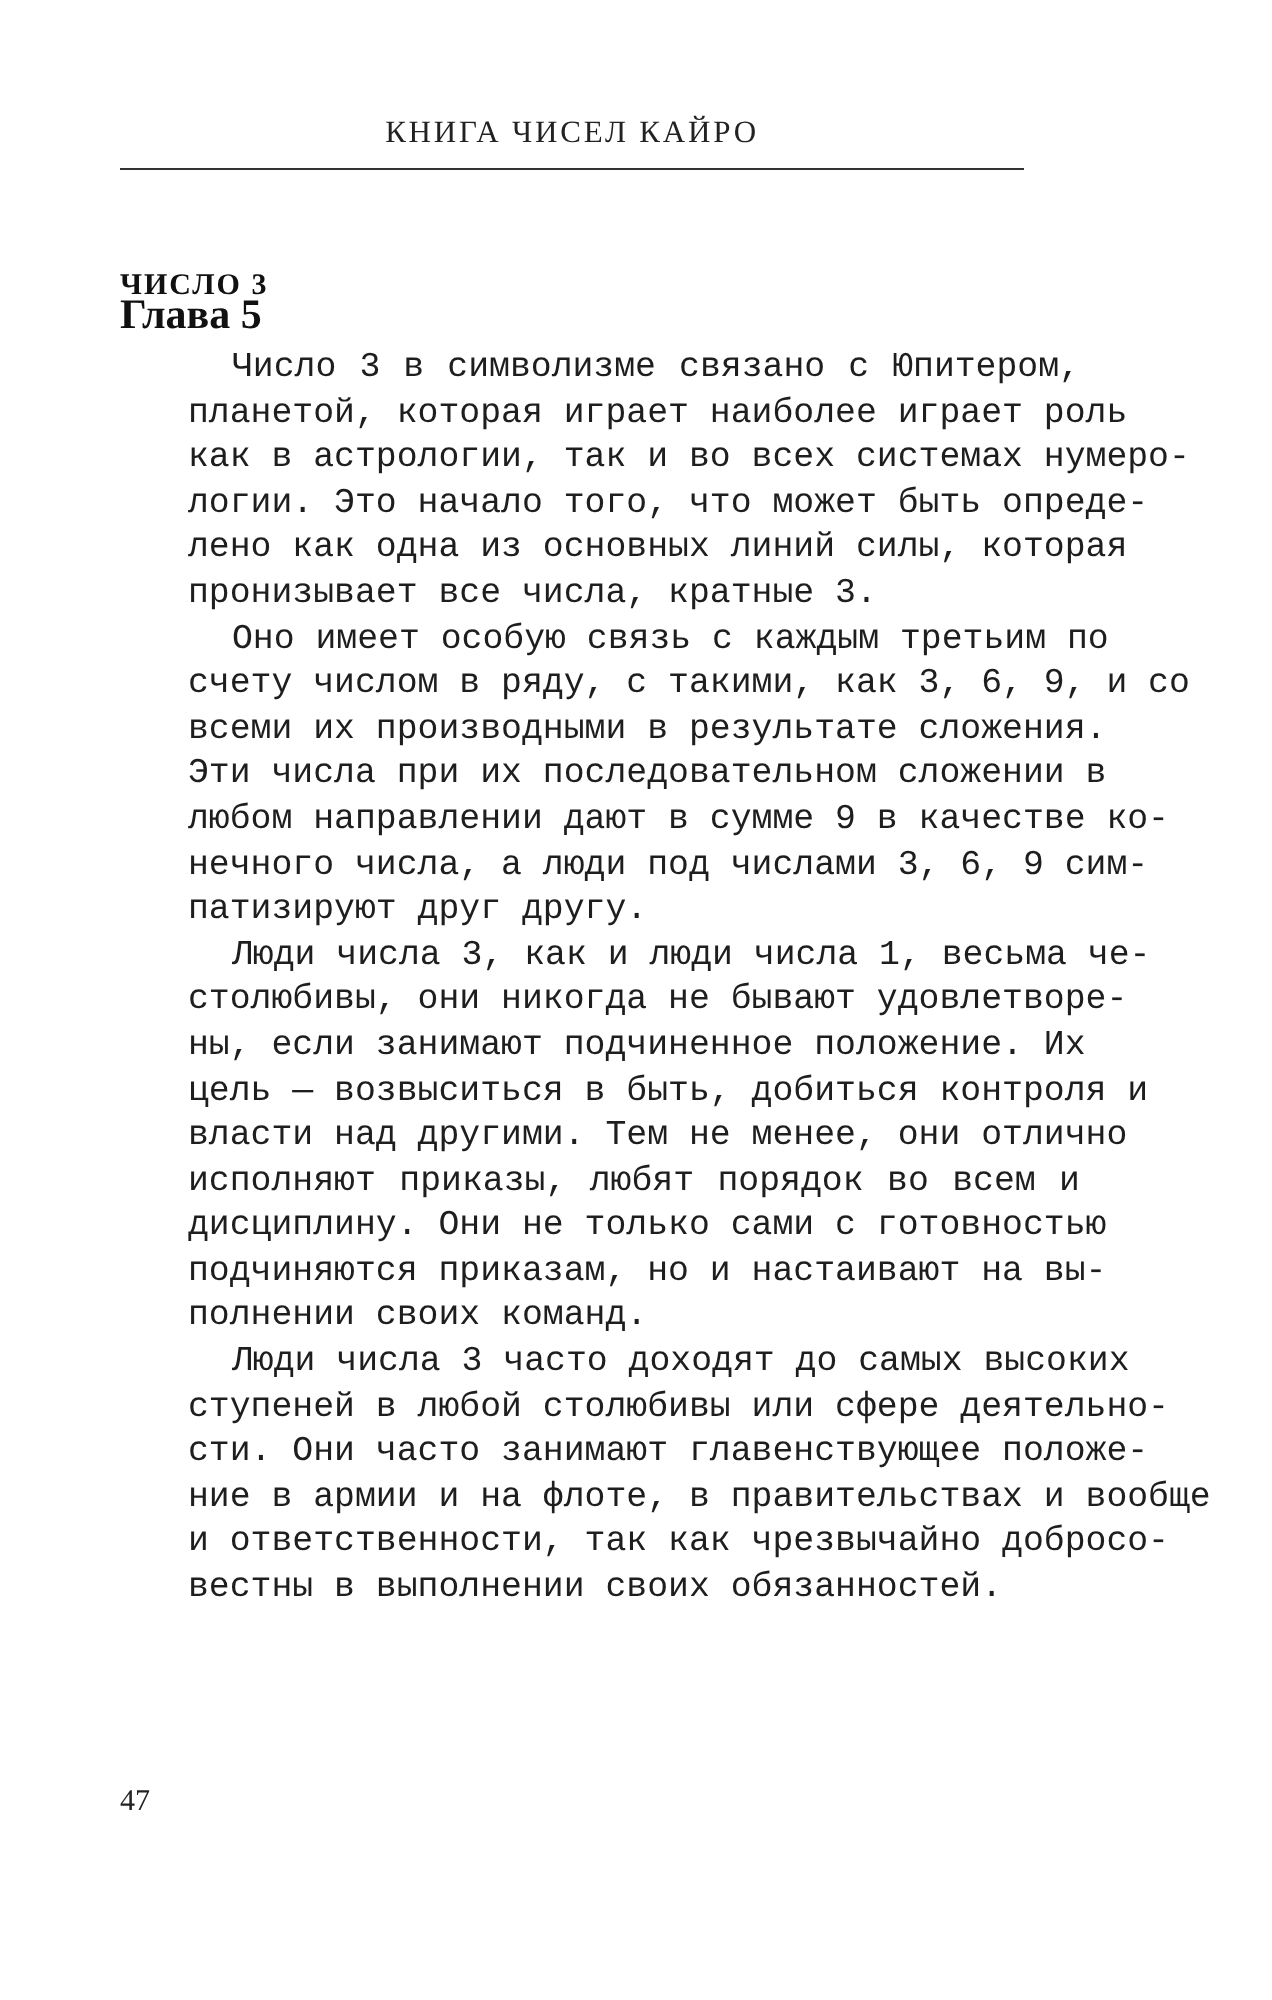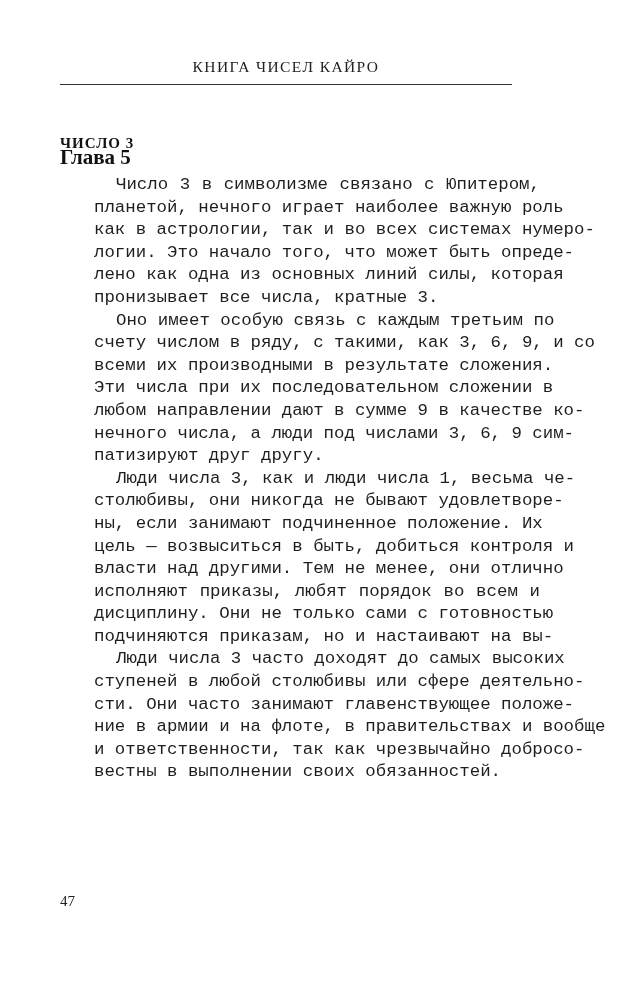--- a/index.html
+++ b/index.html
@@ -28,21 +28,21 @@
 
 <div class="page">
   <div class="running-head">КНИГА ЧИСЕЛ КАЙРО</div>
   <div class="rule"></div>
   <div class="chapter">Глава 5</div>
   <div class="chapter-sub">ЧИСЛО 3</div>
 
   <div class="body" id="body-text">
       <div>
         <span class="line indent">Число 3 в символизме связано с Юпитером,</span>
-        <span class="line">планетой, нечного играет наиболее важную роль</span>
+        <span class="line">планетой, которая играет наиболее играет роль</span>
         <span class="line">как в астрологии, так и во всех системах нумеро-</span>
         <span class="line">логии. Это начало того, что может быть опреде-</span>
         <span class="line">лено как одна из основных линий силы, которая</span>
         <span class="line last">пронизывает все числа, кратные 3.</span>
       </div>
       <div>
         <span class="line indent">Оно имеет особую связь с каждым третьим по</span>
         <span class="line">счету числом в ряду, с такими, как 3, 6, 9, и со</span>
         <span class="line">всеми их производными в результате сложения.</span>
         <span class="line">Эти числа при их последовательном сложении в</span>
@@ -52,20 +52,21 @@
       </div>
       <div>
         <span class="line indent">Люди числа 3, как и люди числа 1, весьма че-</span>
         <span class="line">столюбивы, они никогда не бывают удовлетворе-</span>
         <span class="line">ны, если занимают подчиненное положение. Их</span>
         <span class="line">цель — возвыситься в быть, добиться контроля и</span>
         <span class="line">власти над другими. Тем не менее, они отлично</span>
         <span class="line">исполняют приказы, любят порядок во всем и</span>
         <span class="line">дисциплину. Они не только сами с готовностью</span>
         <span class="line">подчиняются приказам, но и настаивают на вы-</span>
+        <span class="line last">полнении своих команд.</span>
       </div>
       <div>
         <span class="line indent">Люди числа 3 часто доходят до самых высоких</span>
         <span class="line">ступеней в любой столюбивы или сфере деятельно-</span>
         <span class="line">сти. Они часто занимают главенствующее положе-</span>
         <span class="line">ние в армии и на флоте, в правительствах и вообще</span>
         <span class="line">и ответственности, так как чрезвычайно добросо-</span>
         <span class="line last">вестны в выполнении своих обязанностей.</span>
       </div>
     </div>

